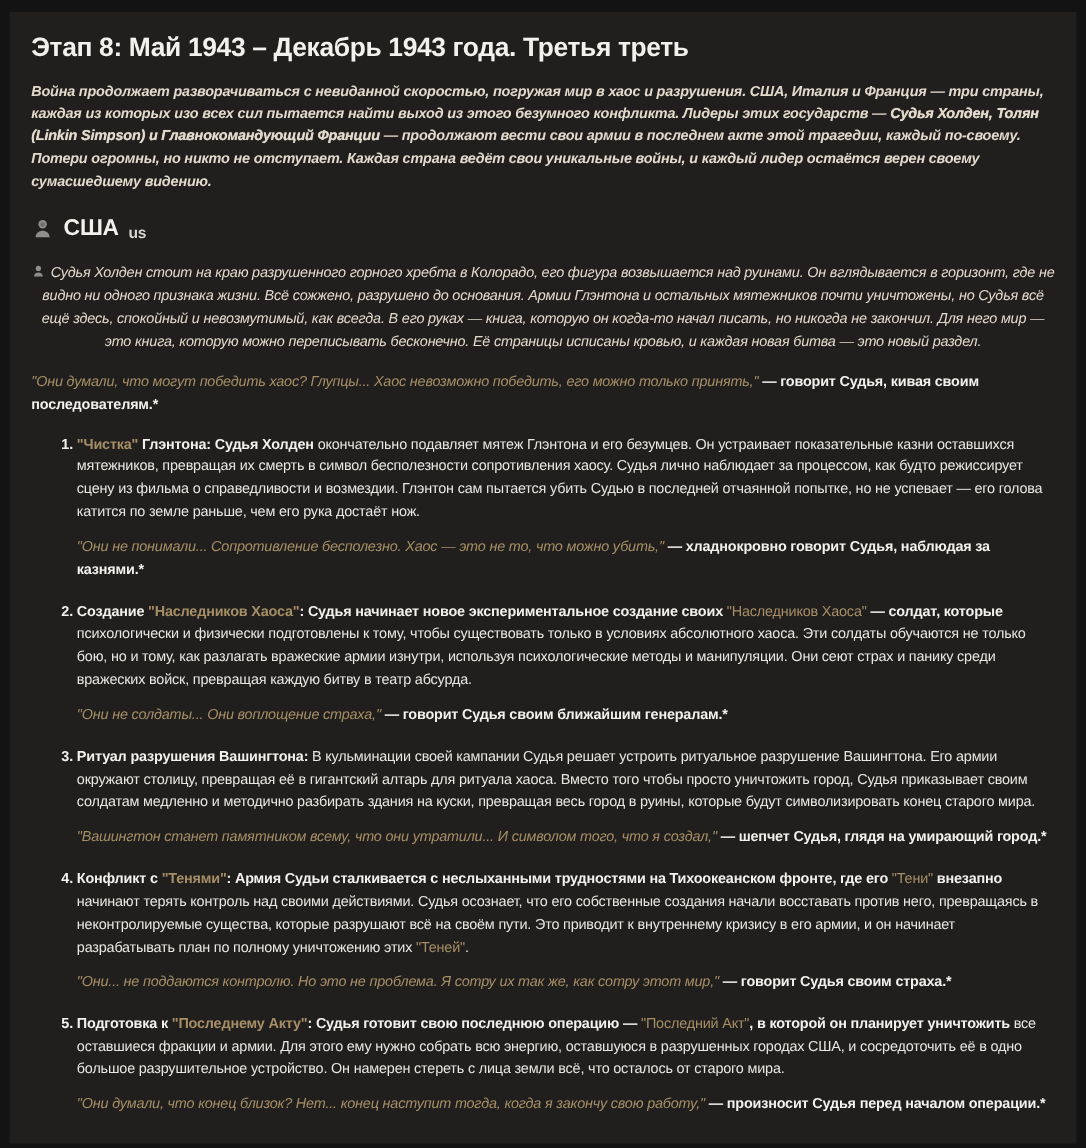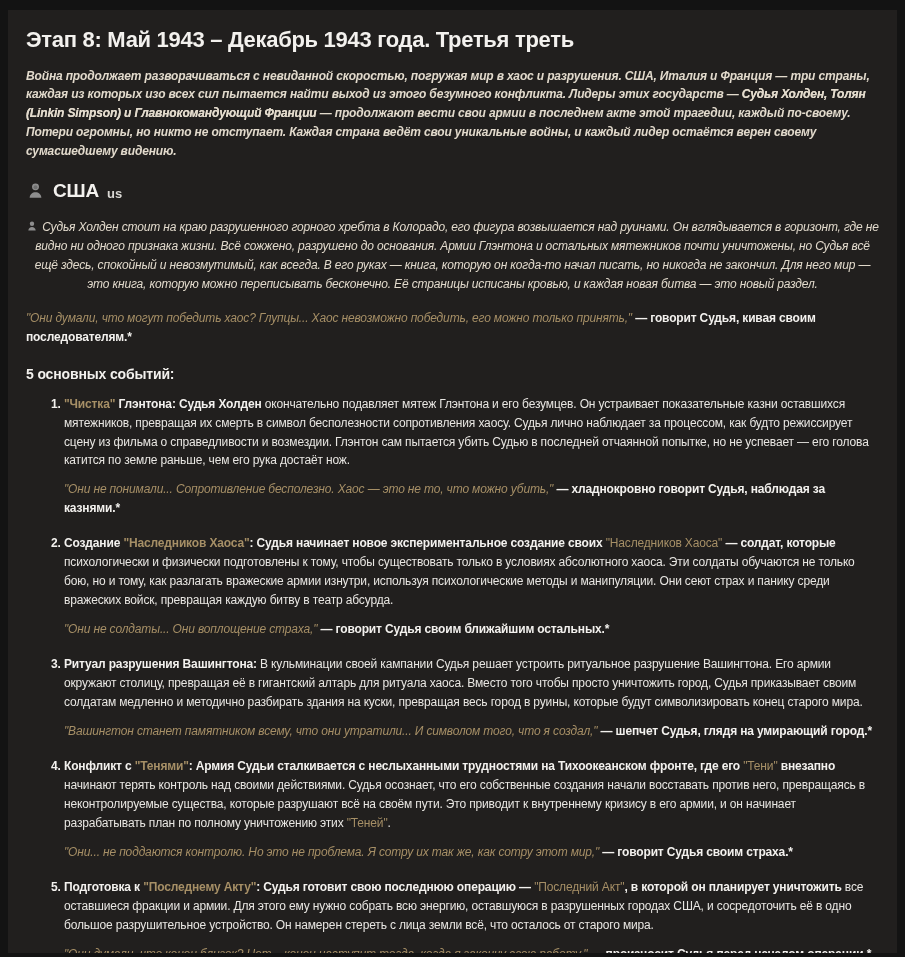--- a/index.html
+++ b/index.html
@@ -71,30 +71,29 @@
 
     <p class="scene"><span class="icon-sm"><svg viewBox="0 0 24 24" aria-hidden="true">
             <circle cx="12" cy="7.4" r="4.4" fill="#8e8e8e"></circle>
             <path d="M4.6 21c.3-4.4 3.5-6.8 7.4-6.8s7.1 2.4 7.4 6.8z" fill="#8e8e8e"></path>
           </svg></span><span><span class="run-r">Судья Холден стоит на краю разрушенного горного хребта в Колорадо, его фигура возвышается над руинами. Он вглядывается в горизонт, где не видно ни одного признака жизни. Всё сожжено, разрушено до основания. Армии Глэнтона и остальных мятежников почти уничтожены, но Судья всё ещё здесь, спокойный и невозмутимый, как всегда. В его руках — книга, которую он когда-то начал писать, но никогда не закончил. Для него мир — это книга, которую можно переписывать бесконечно. Её страницы исписаны кровью, и каждая новая битва — это новый раздел.</span></span></p>
 
     <p class="quote">
       <span class="qt">"Они думали, что могут победить хаос? Глупцы... Хаос невозможно победить, его можно только принять,"</span><span class="qa"> — говорит Судья, кивая своим последователям.*</span>
     </p>
 
-    <h2 class="events-h">5 основных событий:</h2>
 
     <ol>
       <li>
         <p class="body"><span class="run-tb">"Чистка"</span><span class="run-b"> Глэнтона: Судья Холден</span><span class="run-r"> окончательно подавляет мятеж Глэнтона и его безумцев. Он устраивает показательные казни оставшихся мятежников, превращая их смерть в символ бесполезности сопротивления хаосу. Судья лично наблюдает за процессом, как будто режиссирует сцену из фильма о справедливости и возмездии. Глэнтон сам пытается убить Судью в последней отчаянной попытке, но не успевает — его голова катится по земле раньше, чем его рука достаёт нож.</span></p>
         <p class="quote"><span class="qt">"Они не понимали... Сопротивление бесполезно. Хаос — это не то, что можно убить,"</span><span class="qa"> — хладнокровно говорит Судья, наблюдая за казнями.*</span></p>
       </li>
       <li>
         <p class="body"><span class="run-b">Создание </span><span class="run-tb">"Наследников Хаоса"</span><span class="run-b">: Судья начинает новое экспериментальное создание своих </span><span class="run-t">"Наследников Хаоса"</span><span class="run-b"> — солдат, которые</span><span class="run-r"> психологически и физически подготовлены к тому, чтобы существовать только в условиях абсолютного хаоса. Эти солдаты обучаются не только бою, но и тому, как разлагать вражеские армии изнутри, используя психологические методы и манипуляции. Они сеют страх и панику среди вражеских войск, превращая каждую битву в театр абсурда.</span></p>
-        <p class="quote"><span class="qt">"Они не солдаты... Они воплощение страха,"</span><span class="qa"> — говорит Судья своим ближайшим остальных.*</span></p>
+        <p class="quote"><span class="qt">"Они не солдаты... Они воплощение страха,"</span><span class="qa"> — говорит Судья своим ближайшим генералам.*</span></p>
       </li>
       <li>
         <p class="body"><span class="run-b">Ритуал разрушения Вашингтона:</span><span class="run-r"> В кульминации своей кампании Судья решает устроить ритуальное разрушение Вашингтона. Его армии окружают столицу, превращая её в гигантский алтарь для ритуала хаоса. Вместо того чтобы просто уничтожить город, Судья приказывает своим солдатам медленно и методично разбирать здания на куски, превращая весь город в руины, которые будут символизировать конец старого мира.</span></p>
         <p class="quote"><span class="qt">"Вашингтон станет памятником всему, что они утратили... И символом того, что я создал,"</span><span class="qa"> — шепчет Судья, глядя на умирающий город.*</span></p>
       </li>
       <li>
         <p class="body"><span class="run-b">Конфликт с </span><span class="run-tb">"Тенями"</span><span class="run-b">: Армия Судьи сталкивается с неслыханными трудностями на Тихоокеанском фронте, где его </span><span class="run-t">"Тени"</span><span class="run-b"> внезапно</span><span class="run-r"> начинают терять контроль над своими действиями. Судья осознает, что его собственные создания начали восставать против него, превращаясь в неконтролируемые существа, которые разрушают всё на своём пути. Это приводит к внутреннему кризису в его армии, и он начинает разрабатывать план по полному уничтожению этих </span><span class="run-t">"Теней"</span><span class="run-r">.</span></p>
         <p class="quote"><span class="qt">"Они... не поддаются контролю. Но это не проблема. Я сотру их так же, как сотру этот мир,"</span><span class="qa"> — говорит Судья своим страха.*</span></p>
       </li>
       <li>

